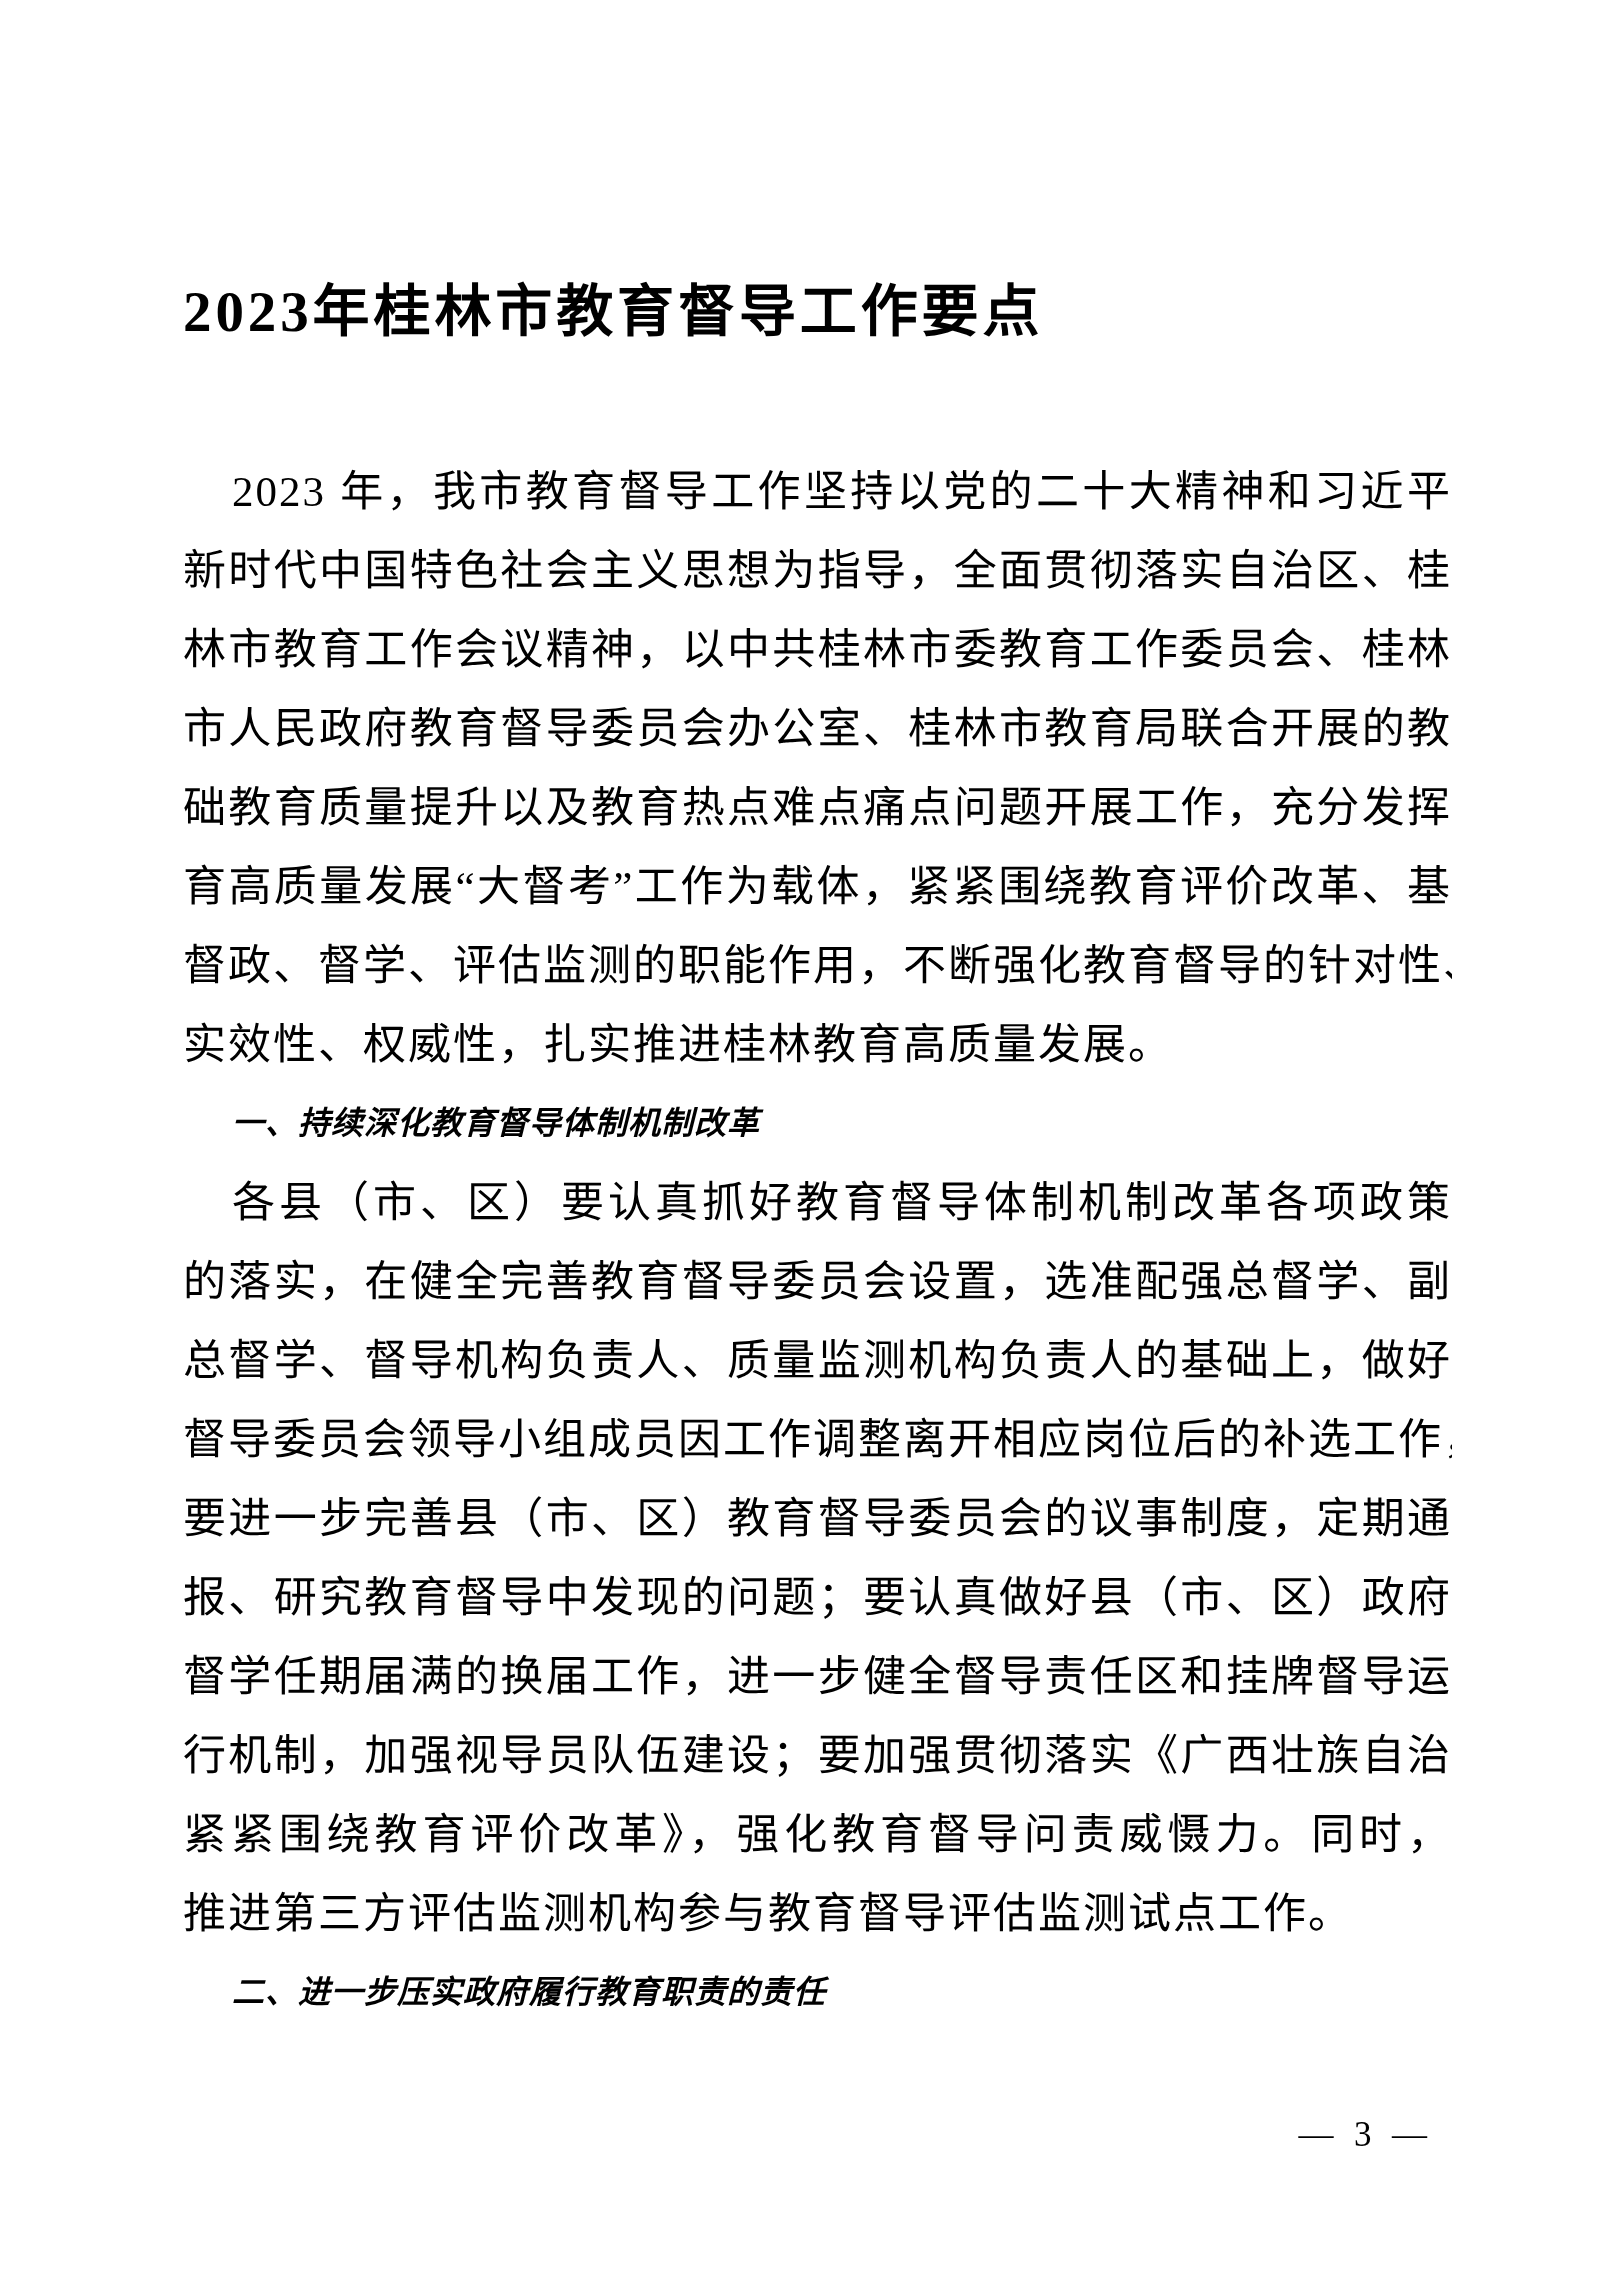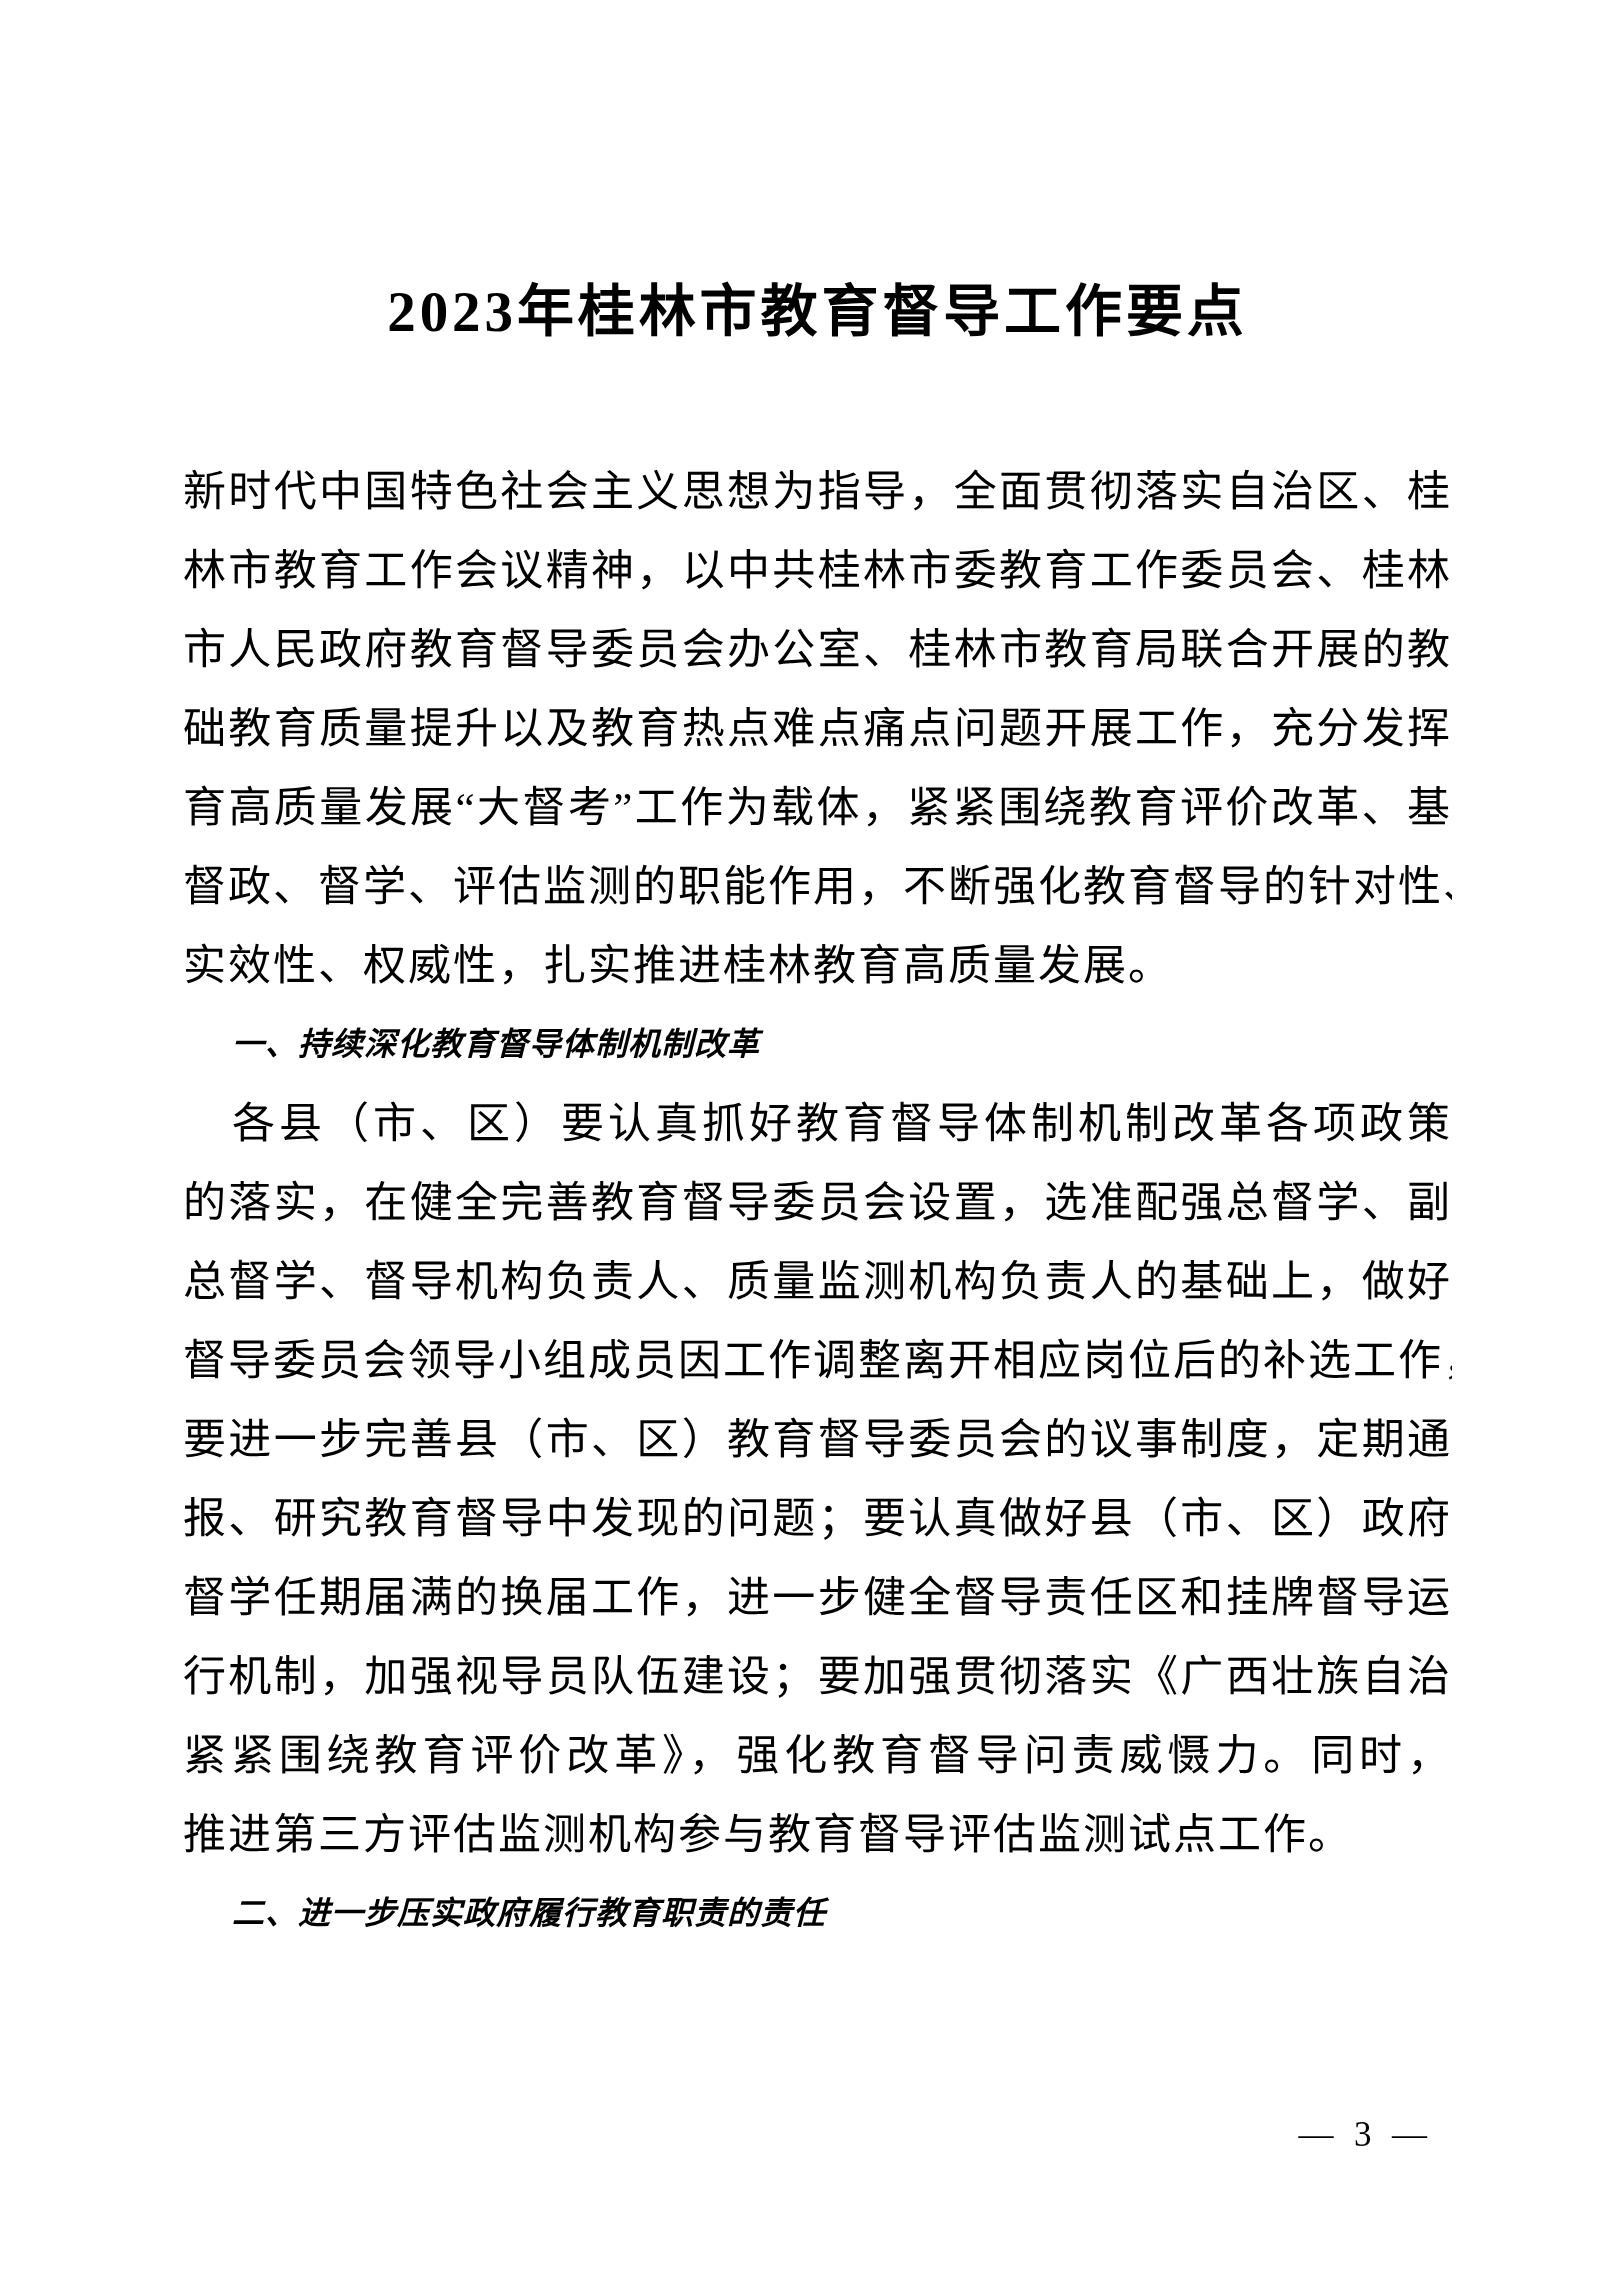--- a/index.html
+++ b/index.html
@@ -18,21 +18,21 @@
     position: absolute;
     inset: 0;
     background: #ffffff;
     overflow: hidden;
   }
   .doc-title {
     position: absolute;
     top: 276px;
     left: 183px;
     width: 1269px;
-    text-align: center;
+    text-align: left;
     font-family: "Liberation Serif", serif;
     font-weight: bold;
     font-size: 57px;
     line-height: 1.25;
     letter-spacing: 3.9px;
     white-space: nowrap;
   }
   .doc-body {
     position: absolute;
     top: 452px;
@@ -80,20 +80,21 @@
 </head>
 <body>
 
 <div class="page">
 
   <div class="doc-title">2023年桂林市教育督导工作要点</div>
 
   <div class="doc-body">
 
     <div class="paragraph">
+      <div class="line line-first">2023 年，我市教育督导工作坚持以党的二十大精神和习近平</div>
       <div class="line">新时代中国特色社会主义思想为指导，全面贯彻落实自治区、桂</div>
       <div class="line">林市教育工作会议精神，以中共桂林市委教育工作委员会、桂林</div>
       <div class="line">市人民政府教育督导委员会办公室、桂林市教育局联合开展的教</div>
       <div class="line">础教育质量提升以及教育热点难点痛点问题开展工作，充分发挥</div>
       <div class="line">育高质量发展“大督考”工作为载体，紧紧围绕教育评价改革、基</div>
       <div class="line">督政、督学、评估监测的职能作用，不断强化教育督导的针对性、</div>
       <div class="line line-last">实效性、权威性，扎实推进桂林教育高质量发展。</div>
     </div>
 
     <div class="heading">一、持续深化教育督导体制机制改革</div>

